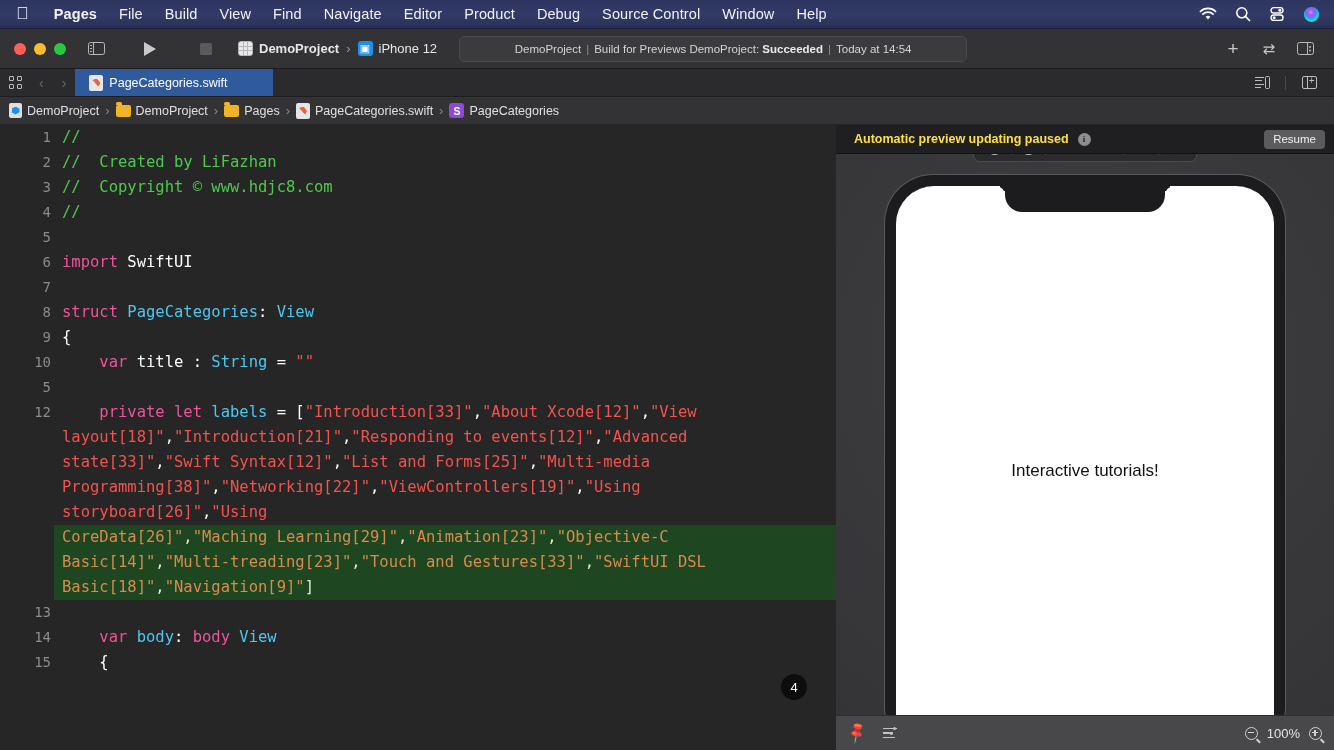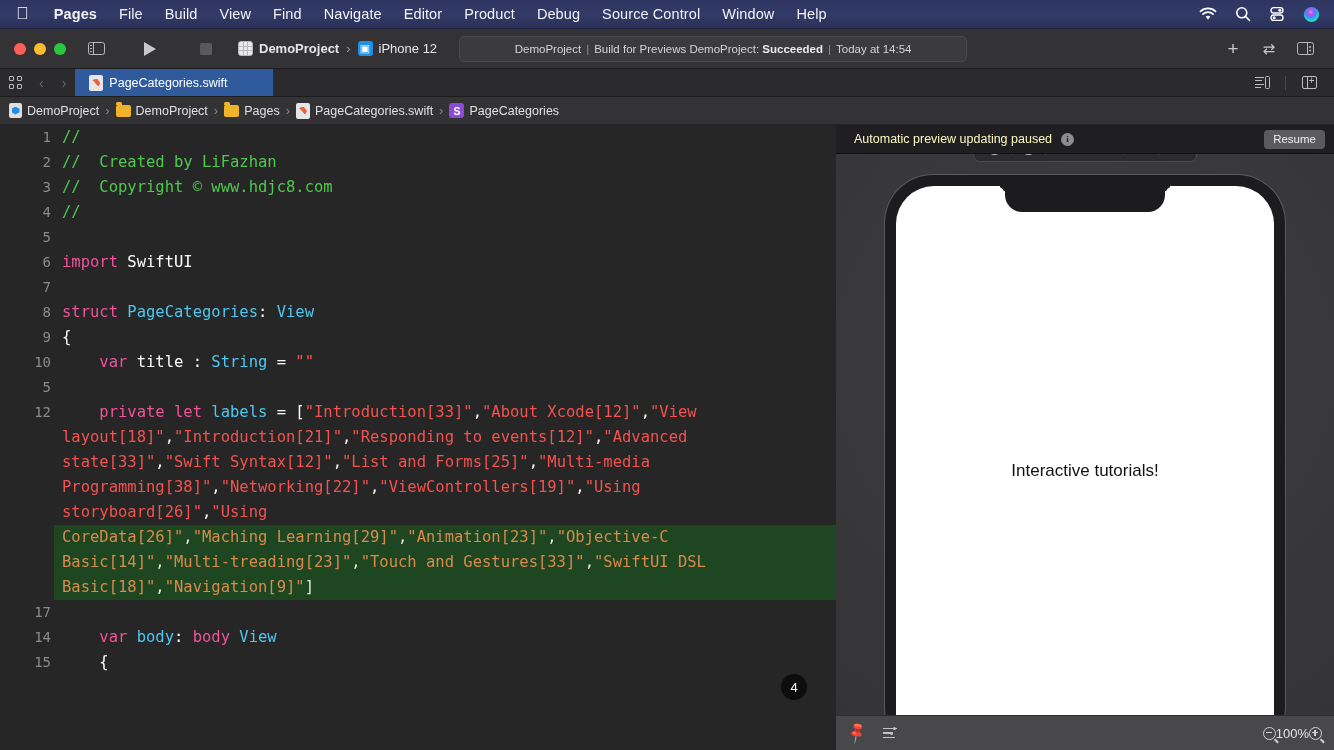--- a/index.html
+++ b/index.html
@@ -232,22 +232,22 @@
              border-radius: 2px; position: relative; }
   .addp-ic::before { content:'+'; position:absolute; left: 3px; top: -3px;
              font-size: 11px; color: #d8d8da; line-height: 13px; }
 
   #pause-banner {
     position: absolute; left: 0; top: 0; width: 498px; height: 29px;
     background: #1f1f21; display: flex; align-items: center;
     padding: 0 9px 0 18px; z-index: 5;
     border-bottom: 1px solid #121214;
   }
-  #pause-banner .ptxt { font-size: 12.5px; color: #fef9c3;
-                        font-family: "Liberation Sans", sans-serif; }
+  #pause-banner .ptxt { font-size: 12.5px; color: #fde047;
+                        font-family: "Liberation Sans", sans-serif; font-weight: bold; }
   .info-ic { width: 13px; height: 13px; border-radius: 50%;
              background: #8d8d90; color: #1f1f21; font-size: 9px;
              font-weight: bold; display: flex; align-items: center;
              justify-content: center; margin-left: 9px;
              font-family: "Liberation Serif", serif; }
   #resume-btn {
     margin-left: auto; height: 19px; padding: 0 9px;
     background: #5b5b5e; border-radius: 4px;
     display: flex; align-items: center;
     font-size: 11.5px; color: #f0f0f2; cursor: default;
@@ -292,21 +292,21 @@
             display:inline-block; }
   .list-ic { width: 14px; height: 11px; position: relative; margin-left: 16px; }
   .list-ic i { position:absolute; left:0; height:1.5px; background:#c2c2c4; display:block;}
   .list-ic i:nth-child(1){ top:0; width:14px; }
   .list-ic i:nth-child(2){ top:4.5px; width:10px; }
   .list-ic i:nth-child(3){ top:9px; width:12px; }
   .list-ic b { position:absolute; width:3px;height:3px;border-radius:50%;
                background:#c2c2c4; }
   .list-ic b:nth-of-type(1){ left:10px; top:-0.5px; }
   .list-ic b:nth-of-type(2){ left:7px; top:4px; }
-  .zoom-group { margin-left: auto; display: flex; align-items: center; gap: 0; }
+  .zoom-group { margin-left: auto; display: flex; align-items: center; gap: 9px; }
   .mag { width: 13px; height: 13px; border: 1.5px solid #d2d2d4;
          border-radius: 50%; position: relative; }
   .mag::after { content:''; position:absolute; right:-4px; bottom:-3px;
          width: 5px; height: 1.5px; background: #d2d2d4; transform: rotate(45deg); }
   .mag i { position:absolute; left: 2px; top: 4.2px; width: 6px; height: 1.5px;
          background: #d2d2d4; }
   .mag b { position:absolute; left: 4.3px; top: 2px; width: 1.5px; height: 6px;
          background: #d2d2d4; }
   .zoom-pct { font-size: 13px; color: #e4e4e6;
               font-family: "Liberation Sans", sans-serif; }
@@ -519,21 +519,21 @@
       </div>
       <div class="code-line">
         <div class="gutter">12</div>
         <div class="code"><span class="c-plain">    </span><span class="c-kw">private</span><span class="c-plain"> </span><span class="c-kw">let</span><span class="c-plain"> </span><span class="c-var">labels</span><span class="c-plain"> = [</span><span class="c-str">"Introduction[33]"</span><span class="c-plain">,</span><span class="c-str">"About Xcode[12]"</span><span class="c-plain">,</span><span class="c-str">"View layout[18]"</span><span class="c-plain">,</span><span class="c-str">"Introduction[21]"</span><span class="c-plain">,</span><span class="c-str">"Responding to events[12]"</span><span class="c-plain">,</span><span class="c-str">"Advanced state[33]"</span><span class="c-plain">,</span><span class="c-str">"Swift Syntax[12]"</span><span class="c-plain">,</span><span class="c-str">"List and Forms[25]"</span><span class="c-plain">,</span><span class="c-str">"Multi-media Programming[38]"</span><span class="c-plain">,</span><span class="c-str">"Networking[22]"</span><span class="c-plain">,</span><span class="c-str">"ViewControllers[19]"</span><span class="c-plain">,</span><span class="c-str">"Using storyboard[26]"</span><span class="c-plain">,</span><span class="c-str">"Using </span></div>
       </div>
       <div class="code-line">
         <div class="gutter"></div>
         <div class="code hl-line" style="padding-left: 8px; margin-left: -8px;"><span class="c-str">CoreData[26]"</span><span class="c-plain">,</span><span class="c-str">"Maching Learning[29]"</span><span class="c-plain">,</span><span class="c-str">"Animation[23]"</span><span class="c-plain">,</span><span class="c-str">"Objective-C Basic[14]"</span><span class="c-plain">,</span><span class="c-str">"Multi-treading[23]"</span><span class="c-plain">,</span><span class="c-str">"Touch and Gestures[33]"</span><span class="c-plain">,</span><span class="c-str">"SwiftUI DSL Basic[18]"</span><span class="c-plain">,</span><span class="c-str">"Navigation[9]"</span><span class="c-plain">]</span></div>
       </div>
       <div class="code-line">
-        <div class="gutter">17</div>
+        <div class="gutter">13</div>
         <div class="code"></div>
       </div>
       <div class="code-line">
         <div class="gutter">14</div>
         <div class="code"><span class="c-plain">    </span><span class="c-kw">var</span><span class="c-plain"> </span><span class="c-var">body</span><span class="c-plain">: </span><span class="c-kw">body</span><span class="c-plain"> </span><span class="c-type">View</span></div>
       </div>
       <div class="code-line">
         <div class="gutter">15</div>
         <div class="code"><span class="c-plain">    </span><span class="c-plain">{</span></div>
       </div>

